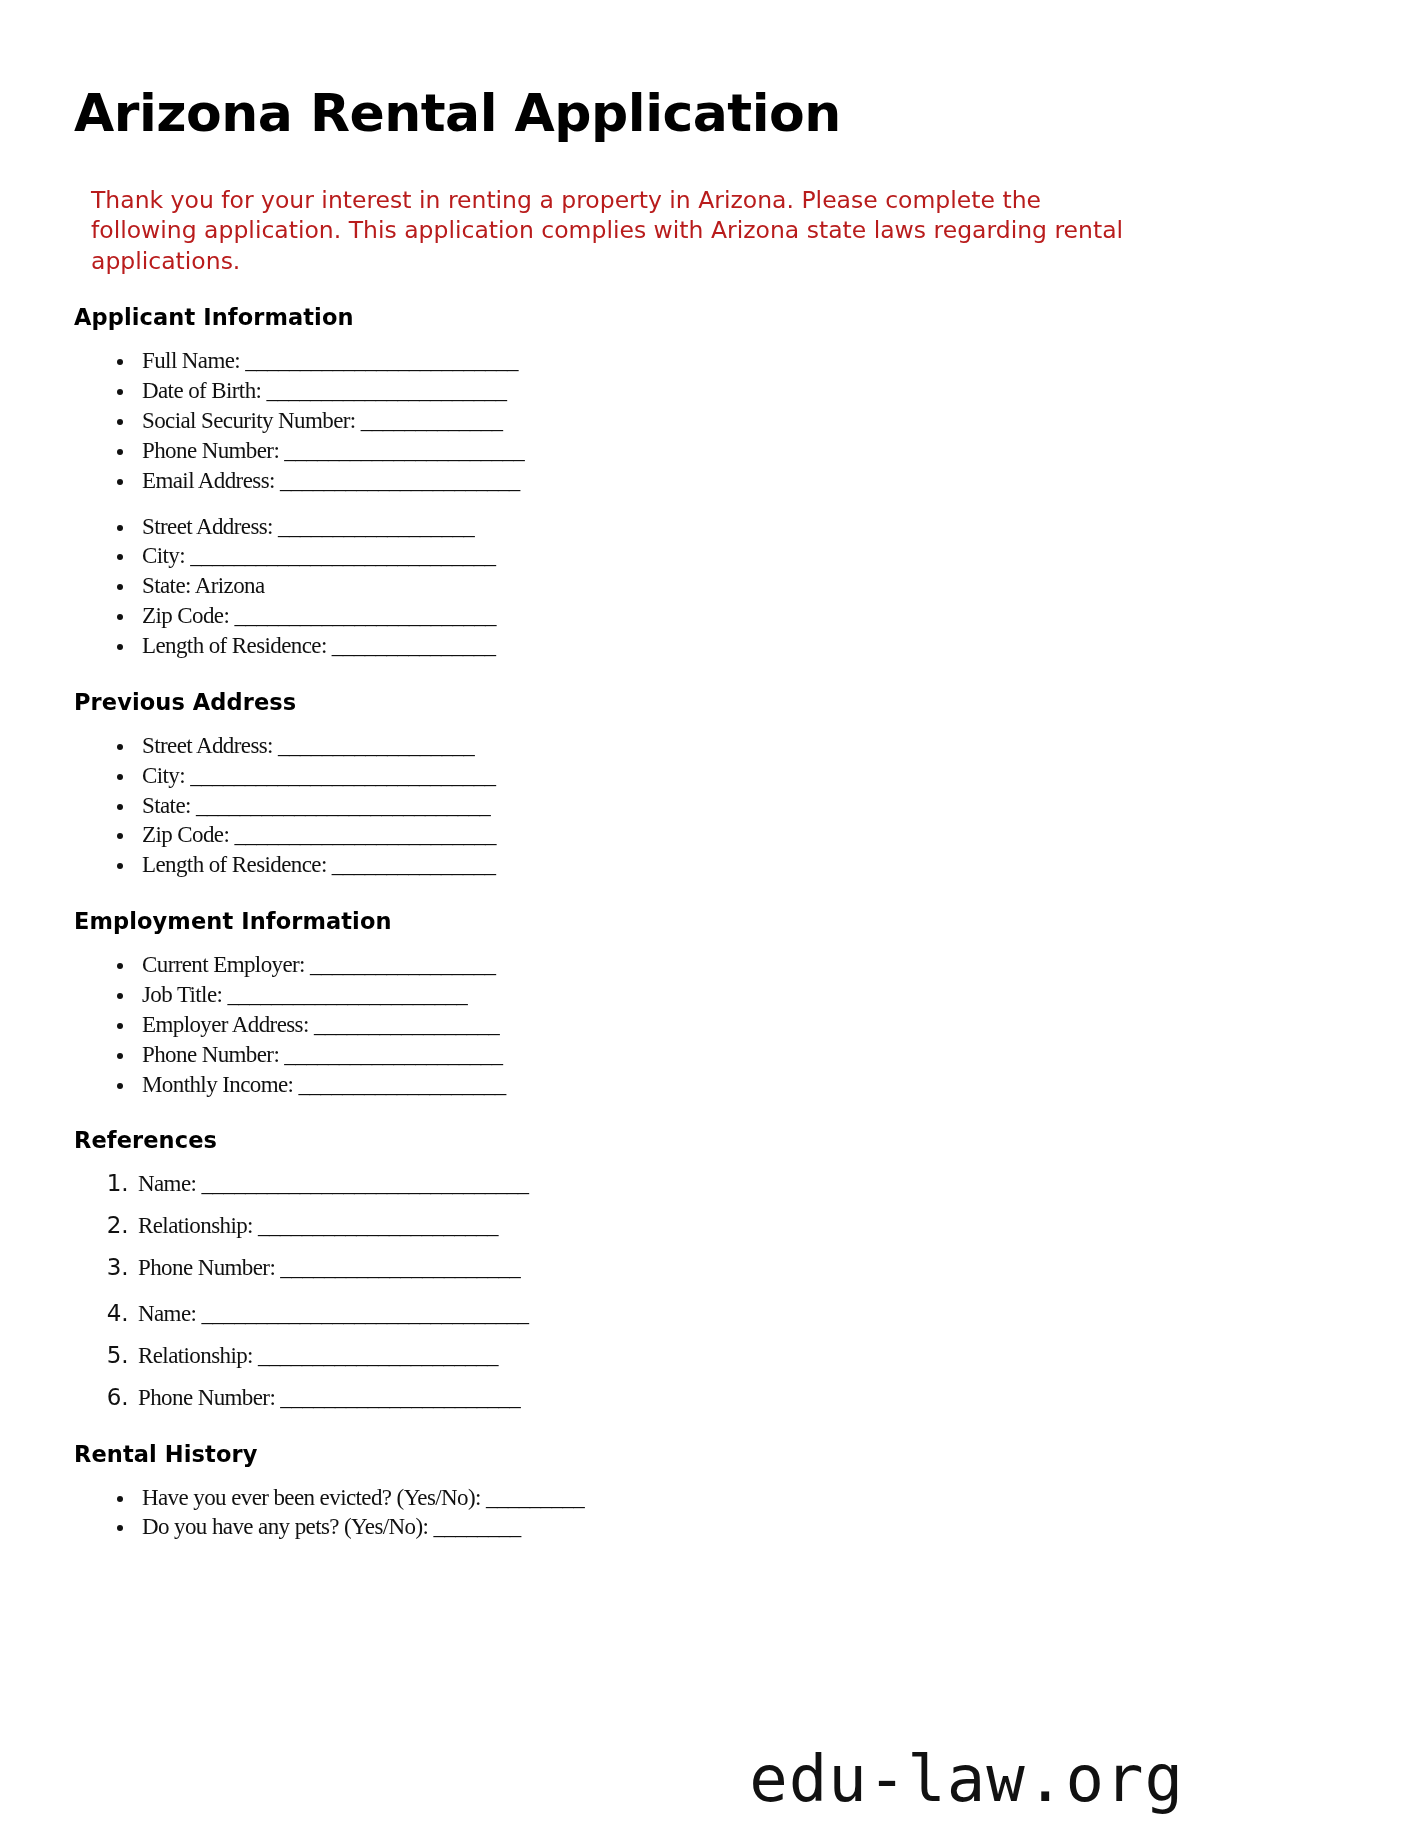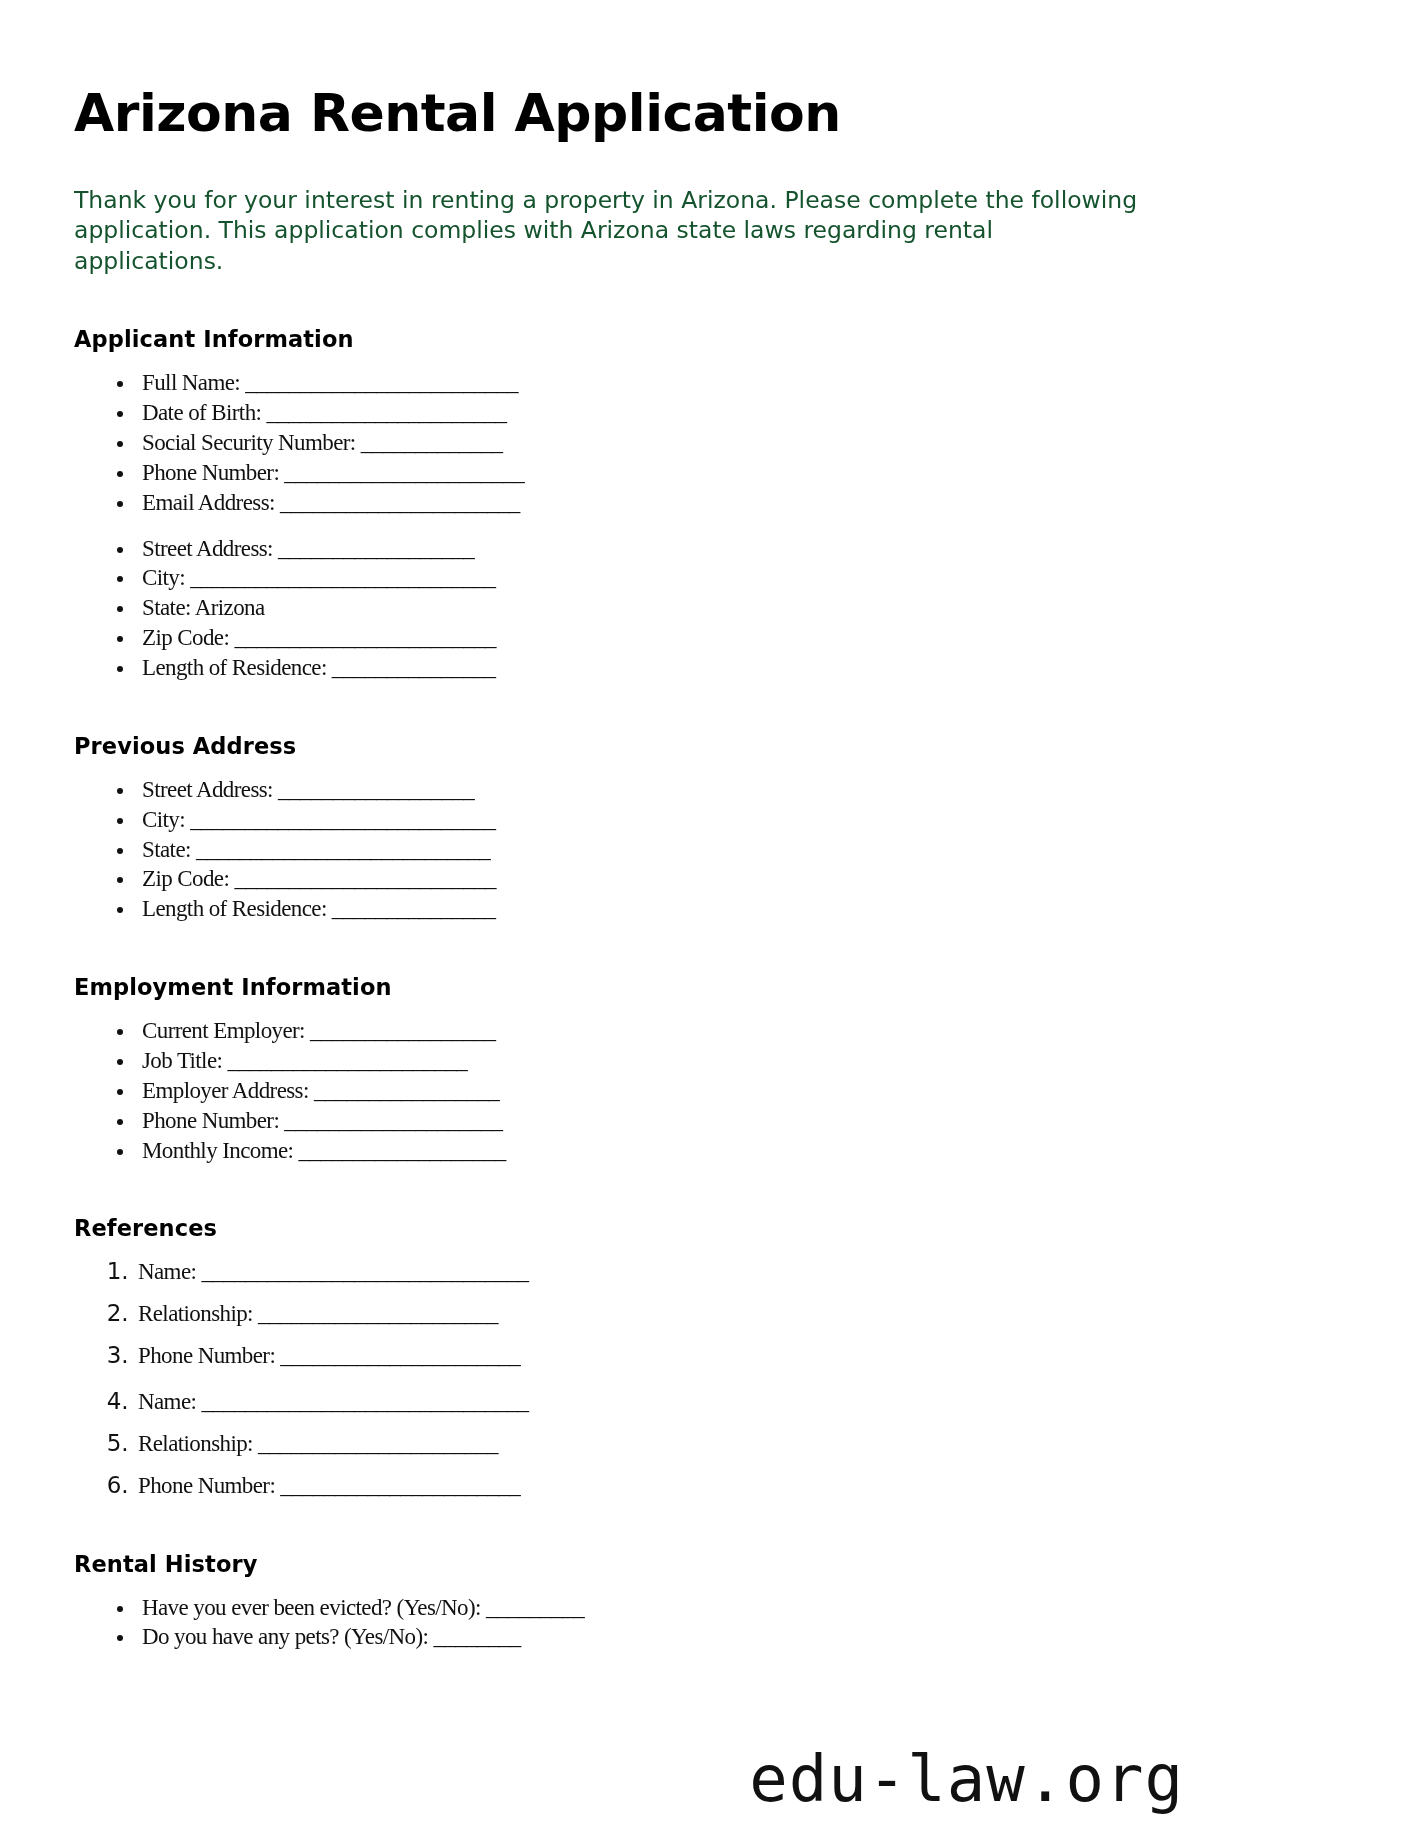--- a/index.html
+++ b/index.html
@@ -26,26 +26,27 @@
     letter-spacing: -0.5px;
     line-height: 1.05;
     margin: 0 0 0 0;
     padding-top: 8px;
   }
   .intro {
     font-size: 23.5px;
     line-height: 1.30;
     margin-top: 44px;
     max-width: 1090px;
-    color: #14532d;
+    color: #b91c1c;
+    margin-left: 17px;
   }
   .section-head {
     font-size: 22.5px;
     font-weight: bold;
-    margin-top: 50px;
+    margin-top: 28px;
     margin-bottom: 0;
     letter-spacing: 0.1px;
   }
   ul.field-list, ol.field-list {
     margin: 16px 0 0 0;
     padding-left: 62px;
     list-style-position: outside;
   }
   ul.field-list { list-style-type: disc; }
   ol.field-list { list-style-type: decimal; }

